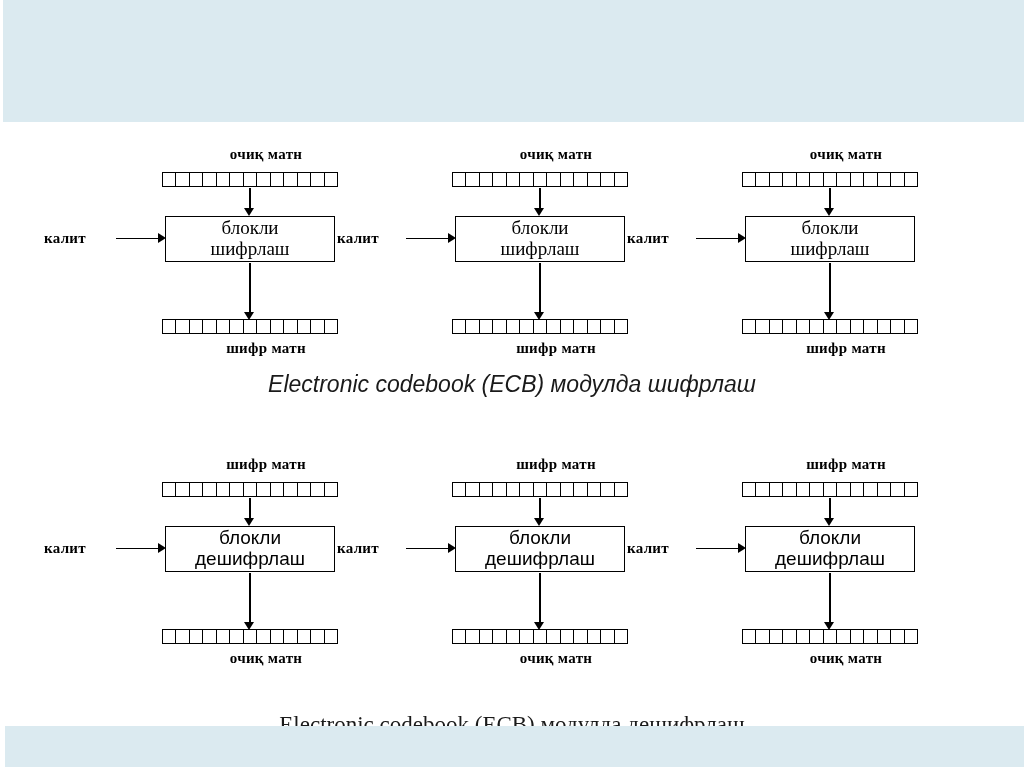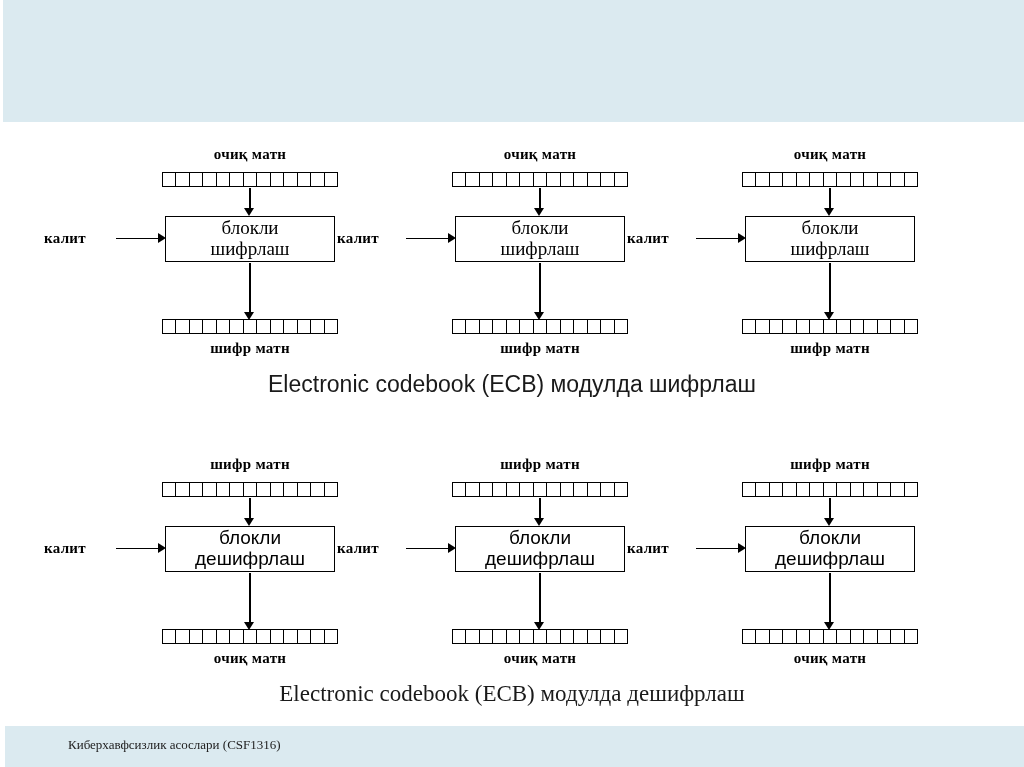--- a/index.html
+++ b/index.html
@@ -63,21 +63,21 @@
   }
 
   
   .unit {
     position: absolute;
     width: 230px;
   }
 
   .lbl {
     position: absolute;
-    left: 0;
+    left: 16px;
     width: 230px;
     text-align: center;
     font-size: 15px;
     white-space: nowrap;
   }
   .lbl.serif  { font-family: "Liberation Serif", serif; font-weight: bold; letter-spacing: 0.3px; }
 
   
   .bitbar {
     position: absolute;
@@ -331,21 +331,21 @@
       </div>
       <div class="lbl serif" style="top:218px;">шифр матн</div>
     </div>
 
     <div class="keylbl serif" style="left:627px; top:108px;">калит</div>
     <div class="harrow" style="left:696px; top:111px; width:50px;">
       <div class="shaft" style="width:43px;"></div>
         <div class="head" style="left:42px;"></div>
     </div>
 
-    <div class="caption sans" style="top:249px;">Electronic codebook (ECB) модулда шифрлаш</div>
+    <div class="caption sans" style="top:249px;font-style:italic;">Electronic codebook (ECB) модулда шифрлаш</div>
 
     <div class="unit" style="left:135px; top:310px;">
       <div class="lbl serif" style="top:24px;">шифр матн</div>
       <div class="bitbar" style="left:27px; top:50px; width:176px;">
         <span class="cell"></span>
           <span class="cell"></span>
           <span class="cell"></span>
           <span class="cell"></span>
           <span class="cell"></span>
           <span class="cell"></span>
@@ -492,20 +492,19 @@
       </div>
       <div class="lbl serif" style="top:218px;">очиқ матн</div>
     </div>
 
     <div class="keylbl serif" style="left:627px; top:418px;">калит</div>
     <div class="harrow" style="left:696px; top:421px; width:50px;">
       <div class="shaft" style="width:43px;"></div>
         <div class="head" style="left:42px;"></div>
     </div>
 
-    <div class="caption serif" style="top:559px;">Electronic codebook (ECB) модулда дешифрлаш</div>
+    <div class="caption serif" style="top:590px;">Electronic codebook (ECB) модулда дешифрлаш</div>
 
   </div>
 
   <div class="footer-band"></div>
-  <div class="footer-text">Киберхавфсизлик асослари (CSF1316)</div>
 
 </div>
 
 </body></html>

